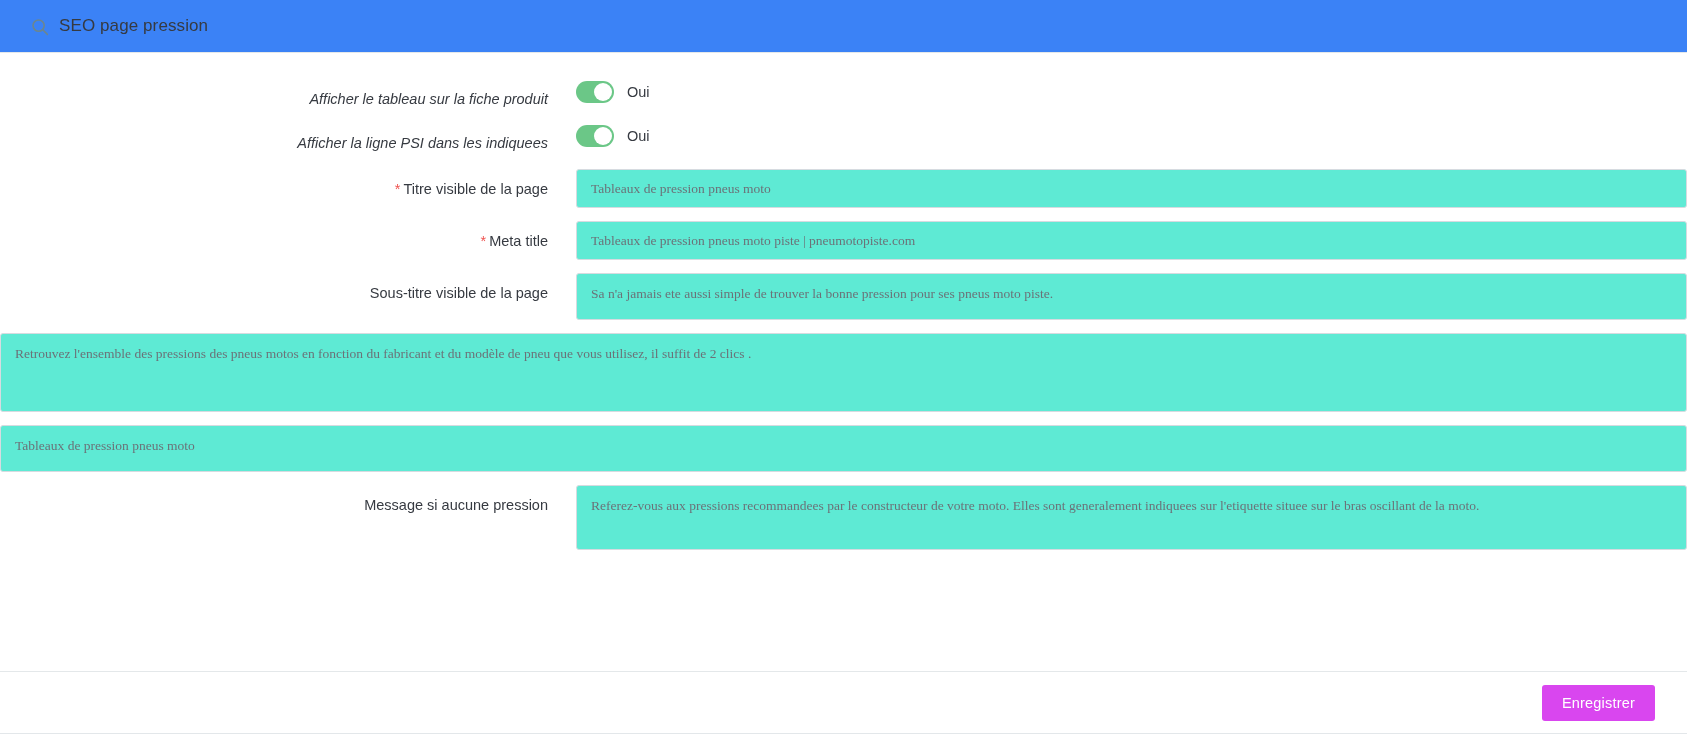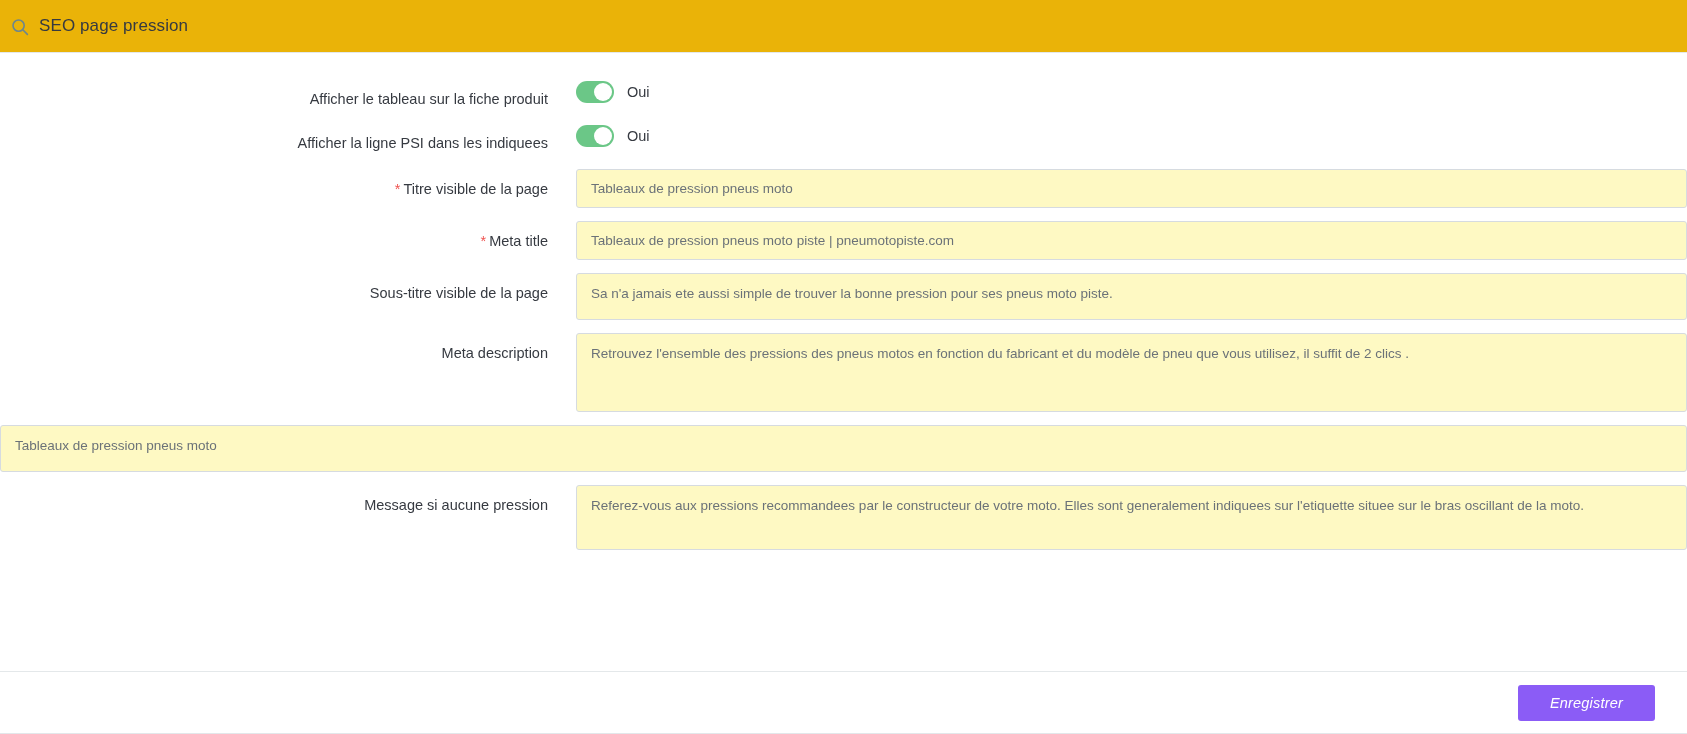--- a/index.html
+++ b/index.html
@@ -24,25 +24,25 @@
     border: 1px solid #e3e7ea;
     border-top: none;
     border-left: none;
     border-right: none;
   }
 
   
   .panel-header {
     height: 53px;
     flex: 0 0 53px;
-    background: #eab308;
+    background: #3b82f6;
     border-bottom: 1px solid #e4e8ea;
     display: flex;
     align-items: center;
-    padding-left: 10px;
+    padding-left: 30px;
     gap: 10px;
   }
   .panel-header .title {
     font-size: 17px;
     color: #363a41;
     letter-spacing: 0.1px;
   }
   .search-icon {
     width: 19px;
     height: 19px;
@@ -81,21 +81,21 @@
     color: #ef5350;
     margin-right: 3px;
   }
 
   .form-control {
     flex: 1 1 auto;
   }
 
   
   .row-toggle { margin-bottom: 16px; }
-  .row-toggle .form-label { padding-top: 9px; }
+  .row-toggle .form-label { padding-top: 9px; font-style: italic; }
 
   .switch-wrap {
     display: flex;
     align-items: center;
     gap: 13px;
   }
   .switch {
     width: 38px;
     height: 22px;
     border-radius: 11px;
@@ -122,22 +122,22 @@
   .row-input { margin-bottom: 13px; }
   .row-input .form-label { padding-top: 11px; }
 
   .row-textarea .form-label { padding-top: 11px; }
   .row-textarea { margin-bottom: 13px; }
 
   .field {
     width: 100%;
     border: 1px solid #d6dbe0;
     border-radius: 3px;
-    background: #fef9c3;
-    font-family: Liberation Sans, sans-serif;
+    background: #5eead4;
+    font-family: Liberation Serif, serif;
     font-size: 13.5px;
     color: #6b7278;
     padding: 10px 14px;
     outline: none;
     display: block;
     resize: none;
     line-height: 19px;
   }
   input.field { height: 39px; padding: 9px 14px; }
   textarea.field.sub { height: 47px; }
@@ -149,30 +149,29 @@
     flex: 0 0 62px;
     height: 62px;
     border-top: 1px solid #e4e8ea;
     background: #ffffff;
     display: flex;
     align-items: center;
     justify-content: flex-end;
     padding-right: 32px;
   }
   .btn-primary {
-    background: #8b5cf6;
+    background: #d946ef;
     color: #ffffff;
     border: none;
     border-radius: 3px;
     font-family: "Liberation Sans", "DejaVu Sans", sans-serif;
     font-size: 14.5px;
-    padding: 10px 32px;
+    padding: 10px 20px;
     cursor: pointer;
     letter-spacing: 0.2px;
-    font-style: italic;
   }
 </style>
 </head>
 <body>
 
 <div class="panel">
 
   <div class="panel-header">
     <span class="search-icon">
       <svg width="18" height="18" viewBox="0 0 18 18" fill="none" xmlns="http://www.w3.org/2000/svg">
@@ -228,21 +227,20 @@
     </div>
 
     <div class="form-row row-textarea">
       <div class="form-label">Sous-titre visible de la page</div>
       <div class="form-control">
         <textarea class="field sub" style="">Sa n'a jamais ete aussi simple de trouver la bonne pression pour ses pneus moto piste.</textarea>
       </div>
     </div>
 
     <div class="form-row row-textarea">
-      <div class="form-label">Meta description</div>
       <div class="form-control">
         <textarea class="field desc" style="">Retrouvez l'ensemble des pressions des pneus motos en fonction du fabricant et du modèle de pneu que vous utilisez, il suffit de 2 clics .</textarea>
       </div>
     </div>
 
     <div class="form-row row-textarea">
       <div class="form-control">
         <textarea class="field sub" style="">Tableaux de pression pneus moto</textarea>
       </div>
     </div>

